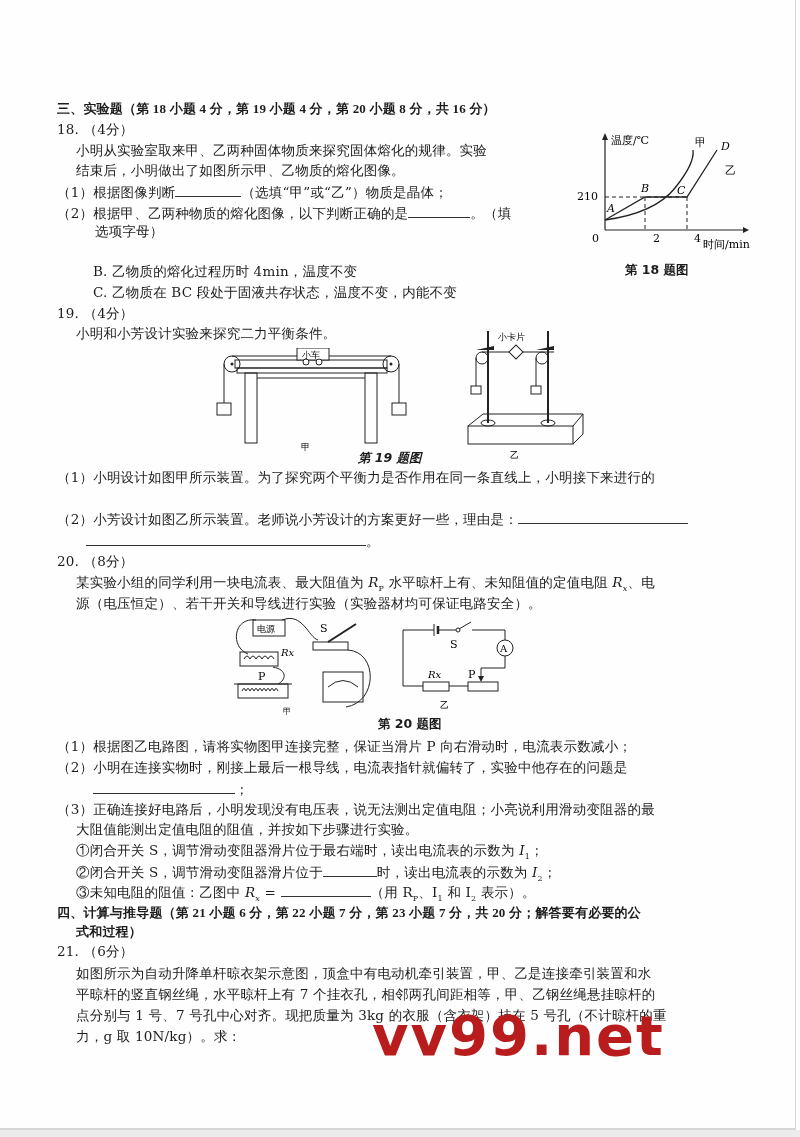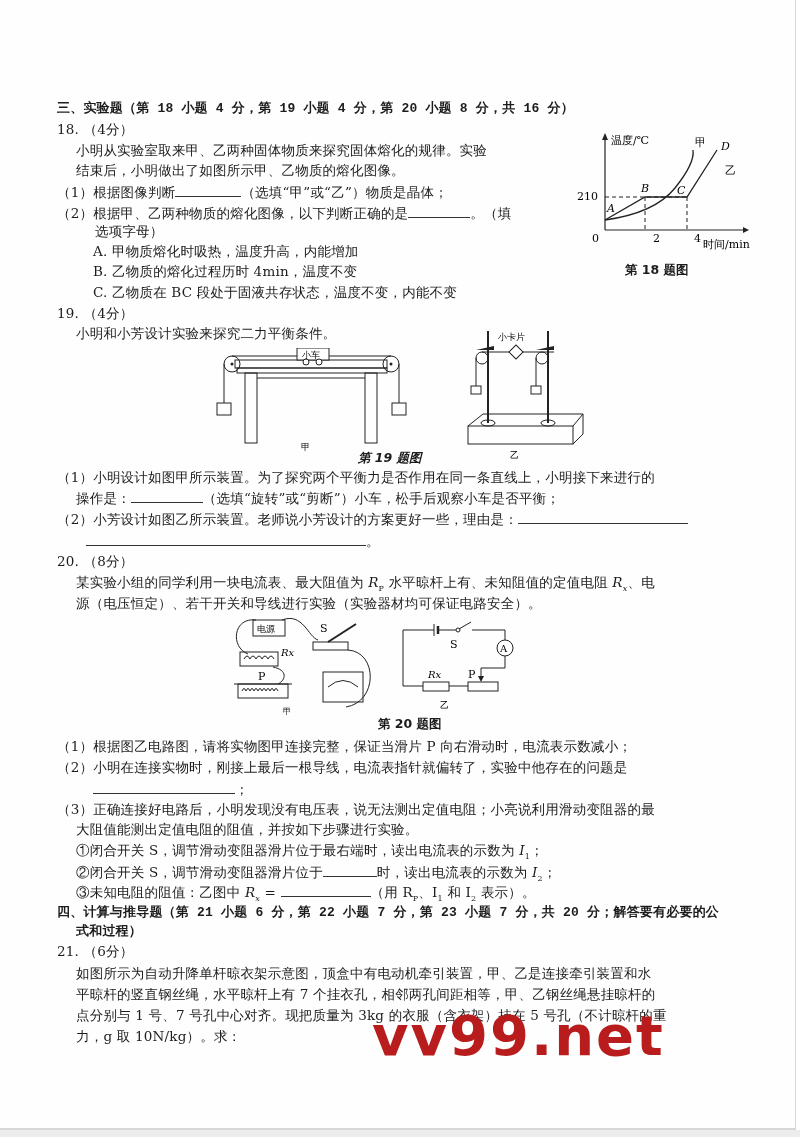--- a/index.html
+++ b/index.html
@@ -10,21 +10,21 @@
     color:#1c1c1c;
   }
   .page {
     position:absolute; left:0; top:0; width:795px; height:1128px;
     background:#fefefe;
     border-right:1px solid #d8d8d8;
     border-bottom:2px solid #d6d6d6;
   }
   .bottom-strip { position:absolute; left:0; top:1130px; width:800px; height:7px; background:#ececec; }
   .line { position:absolute; font-size:13.5px; line-height:18px; white-space:nowrap; letter-spacing:0.2px; }
-  .bold { font-family:Liberation Mono, monospace; font-weight:bold; font-size:13px; }
+  .bold { font-family:Liberation Serif, serif; font-weight:bold; font-size:13px; }
   .blank { display:inline-block; border-bottom:1px solid #333; height:14px; vertical-align:baseline; }
   .it { font-style:italic; }
   .cap { position:absolute; font-family:"DejaVu Sans", "Liberation Sans", sans-serif; font-weight:bold; font-size:12.5px; }
   .fig { position:absolute; }
   .watermark {
     position:absolute; left:372px; top:1003px;
     font-family:"DejaVu Sans", "Liberation Sans", sans-serif; font-weight:bold;
     font-size:56px; color:#b91c1c; letter-spacing:2px;
   }
   svg text { font-family:"DejaVu Serif", "Liberation Serif", serif; }
@@ -42,21 +42,20 @@
   </div>
   <div class="line" style="left:76px; top:161px;">结束后，小明做出了如图所示甲、乙物质的熔化图像。</div>
   <div class="line" style="left:76px; top:141px;">小明从实验室取来甲、乙两种固体物质来探究固体熔化的规律。实验</div>
   <div class="line" style="left:57px; top:182px;">
     <span>（1）根据图像判断</span><span class="blank" style="width:66px;"></span><span>（选填“甲”或“乙”）物质是晶体；</span>
   </div>
   <div class="line" style="left:57px; top:203px;">
     <span>（2）根据甲、乙两种物质的熔化图像，以下判断正确的是</span><span class="blank" style="width:62px;"></span><span>。（填</span>
   </div>
   <div class="line" style="left:95px; top:222px;">选项字母）</div>
-  <div class="line" style="left:93px; top:242px;">A.  甲物质熔化时吸热，温度升高，内能增加</div>
   <div class="line" style="left:93px; top:262px;">B.  乙物质的熔化过程历时 4min，温度不变</div>
   <div class="line" style="left:93px; top:283px;">C.  乙物质在 BC 段处于固液共存状态，温度不变，内能不变</div>
 
   <svg class="fig" style="left:575px; top:128px;" width="190" height="130">
 
     <line x1="30" y1="102" x2="168" y2="102" stroke="#222" stroke-width="1.2"></line>
     <polygon points="168,99 174,102 168,105" fill="#222"></polygon>
     <line x1="30" y1="102" x2="30" y2="10" stroke="#222" stroke-width="1.2"></line>
     <polygon points="27,12 30,5 33,12" fill="#222"></polygon>
     <text x="36" y="16" font-size="11">温度/℃</text>
@@ -130,23 +129,20 @@
     <text x="40" y="14" font-size="9">小卡片</text>
     <line x1="18" y1="32" x2="18" y2="60" stroke="#222"></line>
     <rect x="13" y="60" width="10" height="8" fill="none" stroke="#222"></rect>
     <line x1="78" y1="32" x2="78" y2="60" stroke="#222"></line>
     <rect x="73" y="60" width="10" height="8" fill="none" stroke="#222"></rect>
     <text x="52" y="132" font-size="9">乙</text>
   </svg>
   <div class="cap" style="left:358px; top:450px;font-style:italic;">第 19 题图</div>
 
   <div class="line" style="left:57px; top:468px;">（1）小明设计如图甲所示装置。为了探究两个平衡力是否作用在同一条直线上，小明接下来进行的</div>
-  <div class="line" style="left:76px; top:488px;">
-    <span>操作是：</span><span class="blank" style="width:72px;"></span><span>（选填“旋转”或“剪断”）小车，松手后观察小车是否平衡；</span>
-  </div>
   <div class="line" style="left:57px; top:509px;">
     <span>（2）小芳设计如图乙所示装置。老师说小芳设计的方案更好一些，理由是：</span><span class="blank" style="width:170px;"></span>
   </div>
   <div class="line" style="left:86px; top:531px;">
     <span class="blank" style="width:280px;"></span><span>。</span>
   </div>
 
   <div class="line" style="left:57px; top:552px;">
     <span>20.</span>
     <span>（8分）</span>

